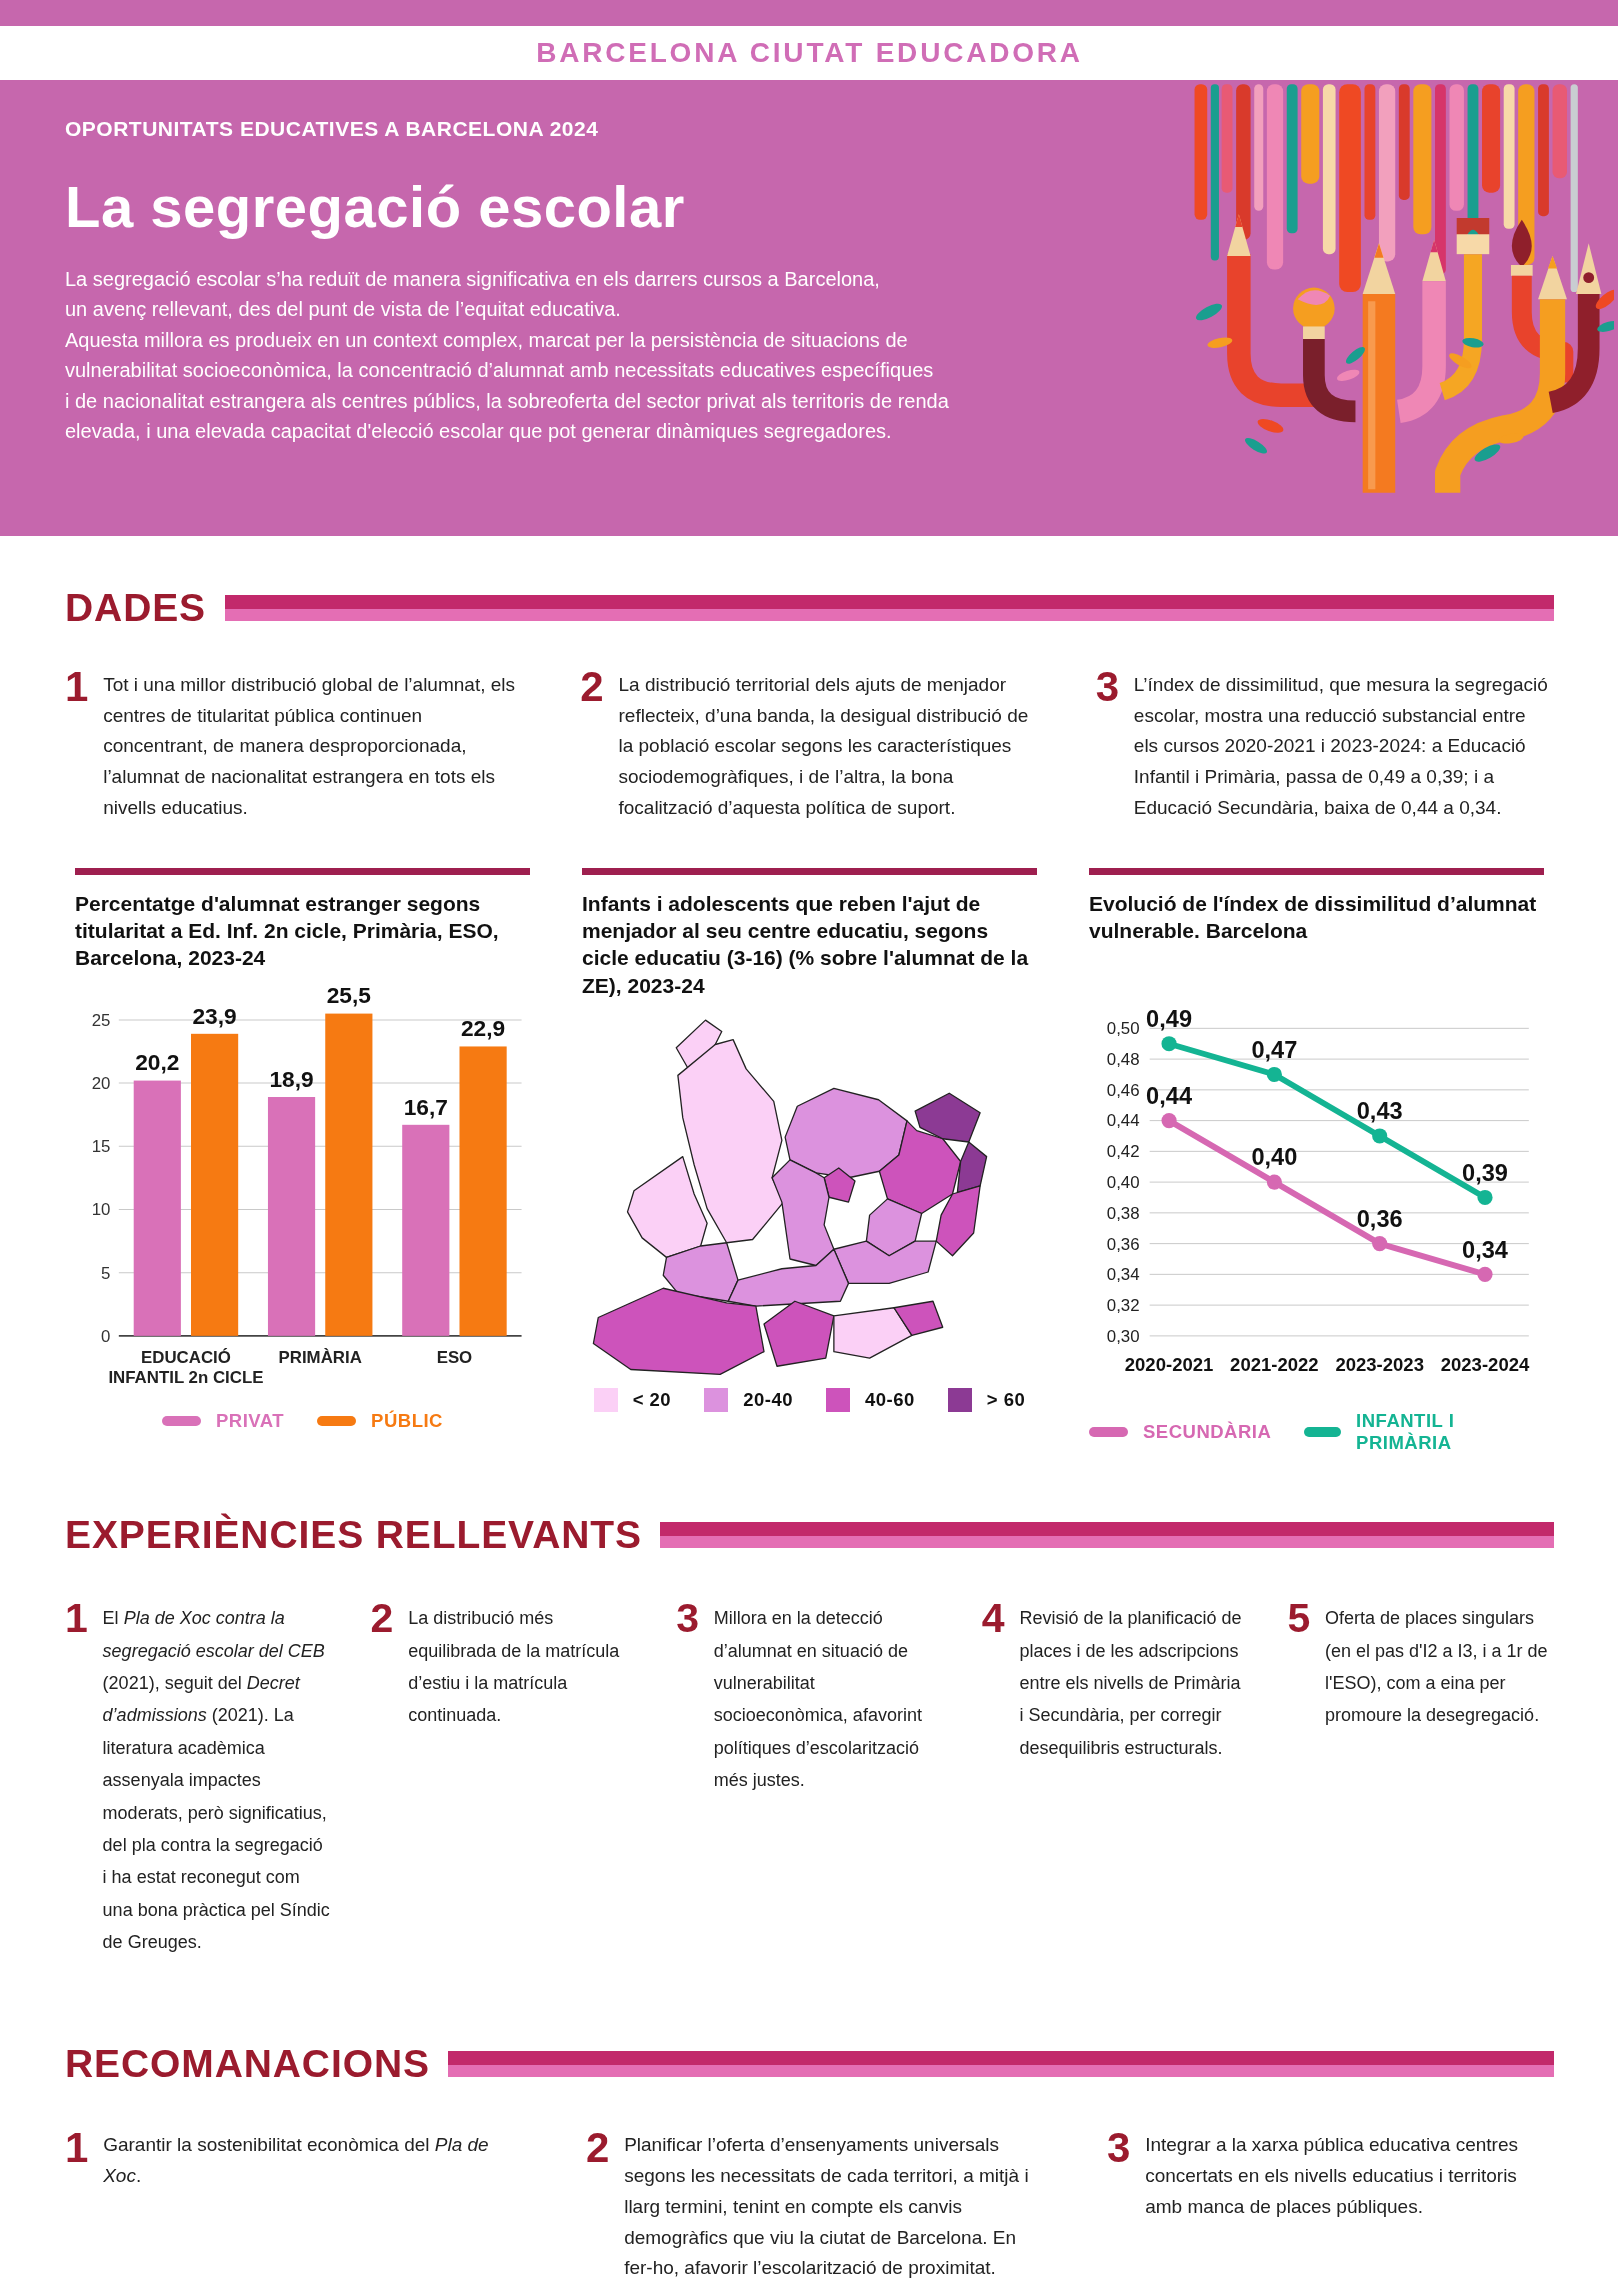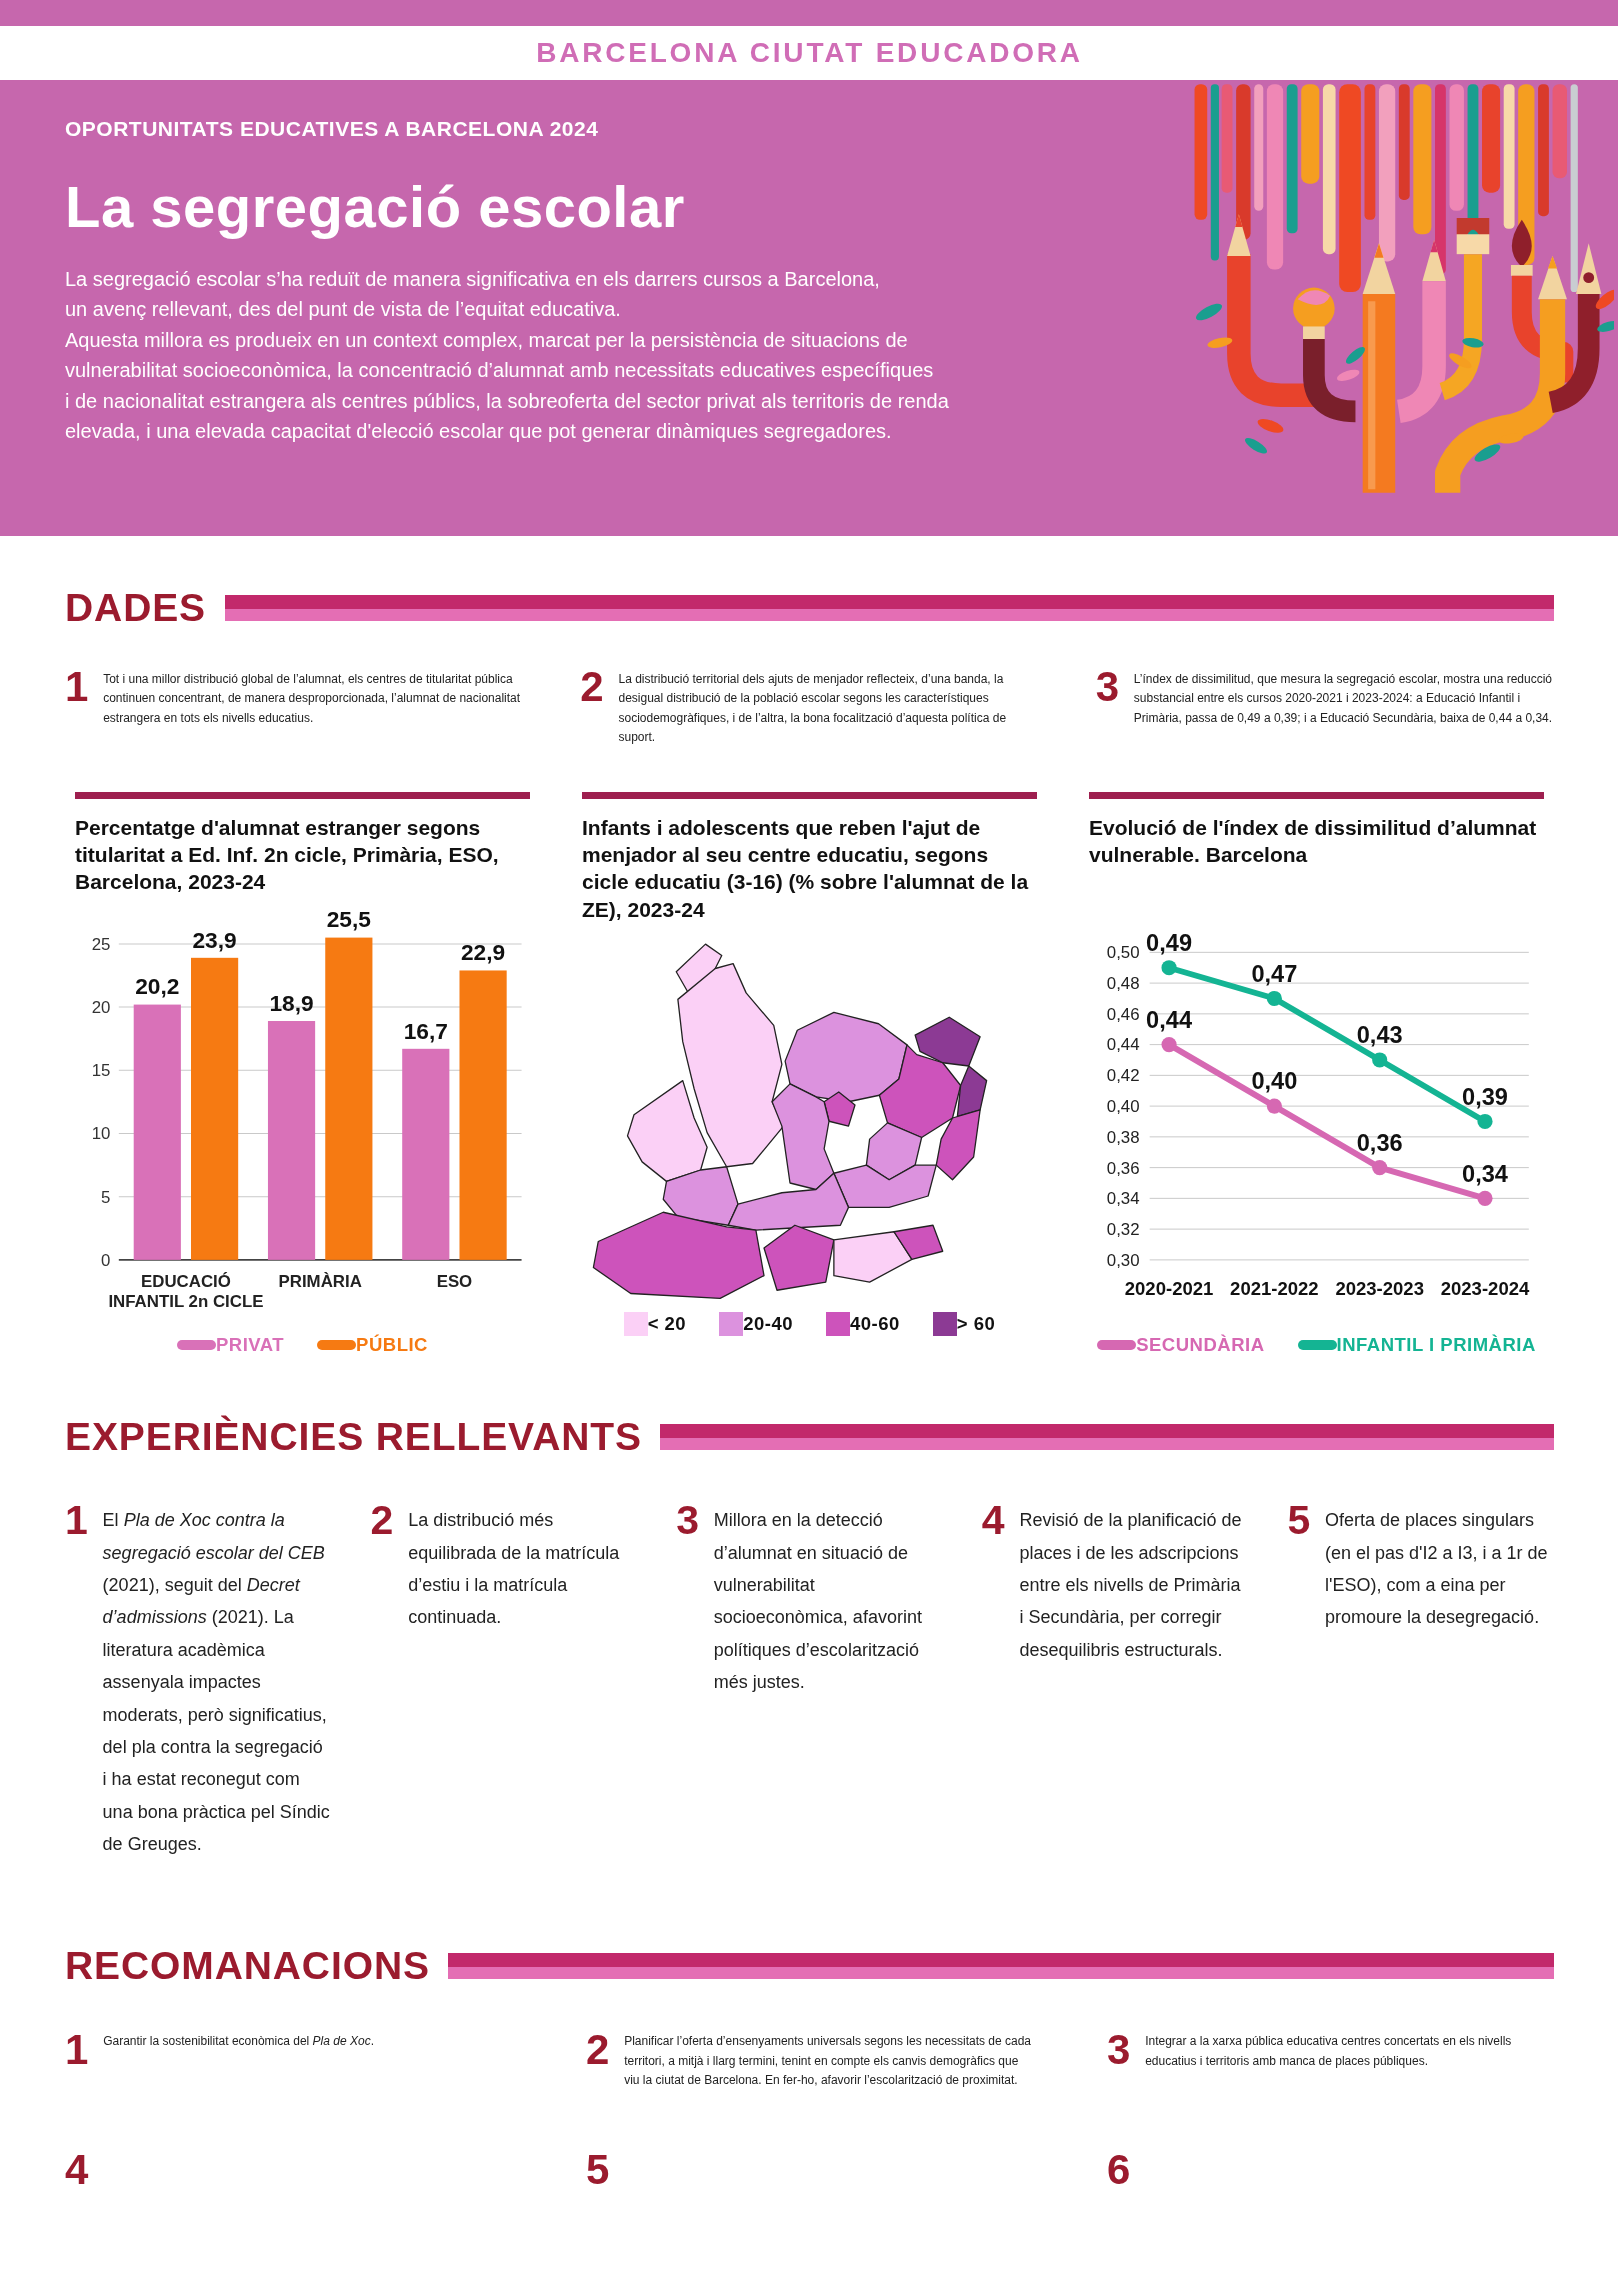--- a/index.html
+++ b/index.html
@@ -28,33 +28,33 @@
   .intro{font-size:20px;line-height:1.52;white-space:pre-line;max-width:1034px;font-weight:500}
   
   .section-head{display:flex;align-items:center;gap:18.5px;padding:0 65px}
   .section-head h2{font-size:39px;font-weight:800;color:var(--maroon);letter-spacing:0.9px;white-space:nowrap}
   .stripes{flex:1}
   .stripes .s1{height:14px;background:var(--stripe-dark)}
   .stripes .s2{height:12px;background:var(--stripe-light)}
   
   .num-item{display:flex;gap:14.8px;align-items:flex-start}
   .num-item .num{color:var(--maroon);font-weight:800;font-size:42px;line-height:.95}
-  .num-item p{font-size:12px;line-height:1.62;color:#222;margin-top:2.8px}
+  .num-item p{font-size:19px;line-height:1.62;color:#222;margin-top:2.8px}
   .dades-grid{display:grid;grid-template-columns:1fr 1fr 1fr;column-gap:57px;padding:37px 65px 0}
   .exp-grid{display:grid;grid-template-columns:repeat(5,1fr);column-gap:39px;padding:42px 65px 0}
   .exp-grid .num-item p{font-size:18px;line-height:1.8}
   .exp-grid .num-item .num{font-size:41px}
   .rec-grid{display:grid;grid-template-columns:1fr 1fr 1fr;column-gap:74px;row-gap:59px;padding:42px 65px 0}
   
   .charts-grid{display:grid;grid-template-columns:1fr 1fr 1fr;column-gap:52px;padding:44px 75px 0}
   .chart-col .tbar{height:7.4px;background:var(--chart-bar);margin-bottom:14.8px}
   .chart-title{font-weight:700;font-size:21px;line-height:1.3;color:#111;min-height:92px}
   .chart-body svg{display:block;width:100%;height:auto}
   .legend{display:flex;justify-content:center;align-items:center;gap:33px;margin-top:7.4px;font-weight:700;font-size:18.5px;letter-spacing:0.5px}
-  .legend .item{display:flex;align-items:center;gap:0}
+  .legend .item{display:flex;align-items:center;gap:15px}
   .legend .pill{width:39px;height:10px;border-radius:5.5px}
   .legend .sq{width:24px;height:24px}
   .legend .lbl-dark{color:#111;font-weight:700}
 </style>
 </head>
 <body>
 
 <div class="topstrip"></div>
 <div class="topbar">
   <span>BARCELONA CIUTAT EDUCADORA</span>

